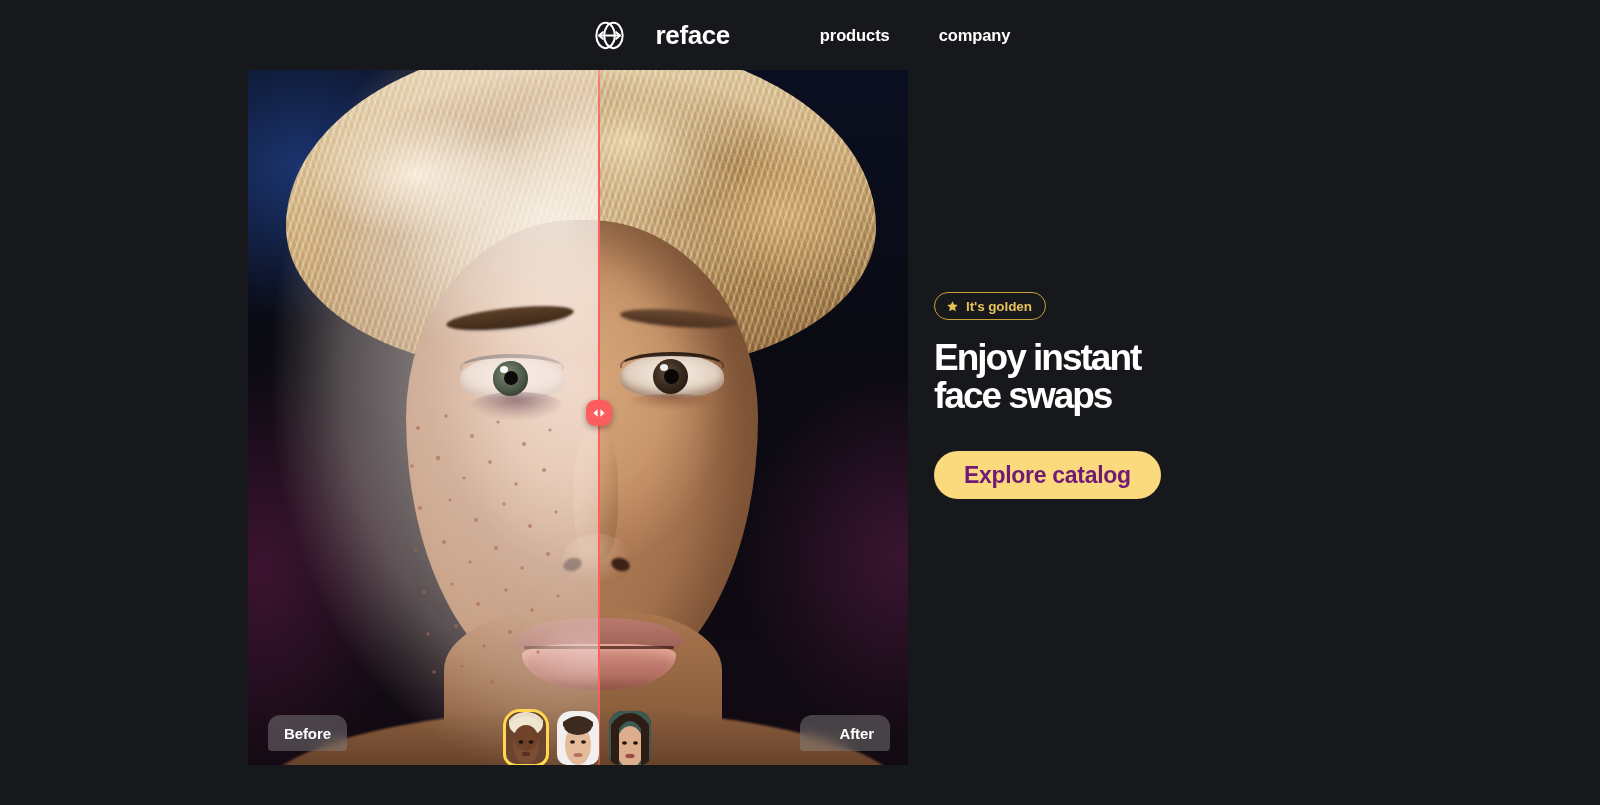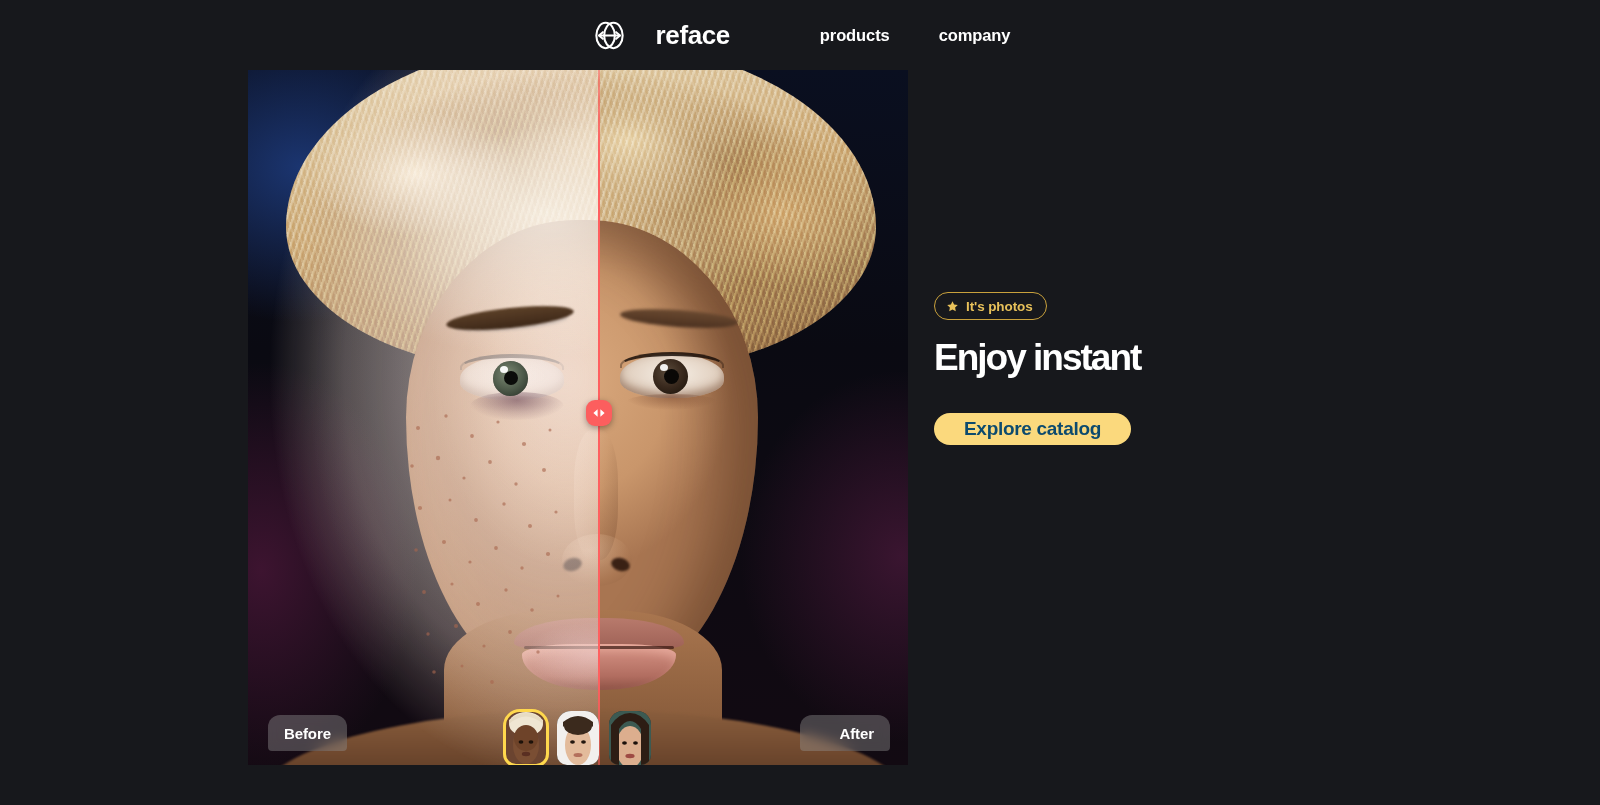--- a/index.html
+++ b/index.html
@@ -381,27 +381,27 @@
     font-size: 18.5px;
     line-height: 1.52;
     font-weight: 400;
     letter-spacing: -0.25px;
     max-width: 380px;
   }
 
   .cta {
     margin-top: 36px;
     display:inline-flex; align-items:center; justify-content:center;
-    height: 32px;
+    height: 48px;
     padding: 0 30px;
     border: none;
     border-radius: 999px;
     background: #fbd97d;
-    color: #0c4a6e;
-    font-size: 19px;
+    color: #701a75;
+    font-size: 23px;
     font-weight: 600;
     letter-spacing: -0.3px;
     cursor: pointer;
     font-family: "Liberation Sans", sans-serif;
   }
 </style>
 </head>
 <body>
 
 <div class="page">
@@ -598,25 +598,26 @@
     </div>
 
     <div class="copy">
 
       <div class="badge">
         <span class="star">
           <svg viewBox="0 0 24 24" width="13" height="13" aria-hidden="true">
             <path d="M12 2.2l2.95 6.2 6.85.92-4.98 4.7 1.23 6.78L12 17.6l-6.05 3.2 1.23-6.78L2.2 9.32l6.85-.92z" fill="#e8c15a"></path>
           </svg>
         </span>
-        <span>It's photos</span>
+        <span>It's golden</span>
       </div>
 
       <h1 class="headline">
         <span class="l1">Enjoy instant</span>
+        <span class="l2">face swaps</span>
       </h1>
 
 
       <button class="cta">Explore catalog</button>
     </div>
 
   </div>
 </div>
 
 </body></html>

